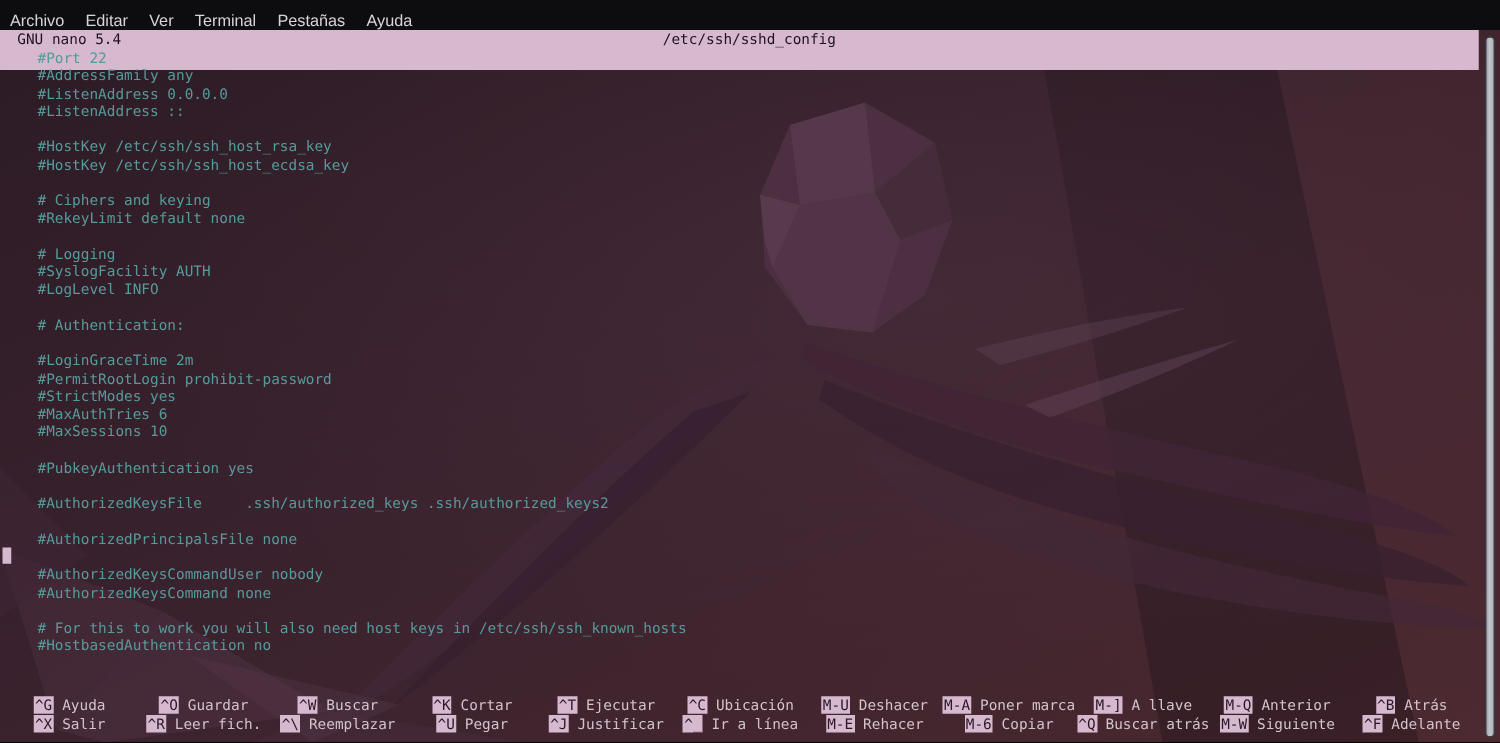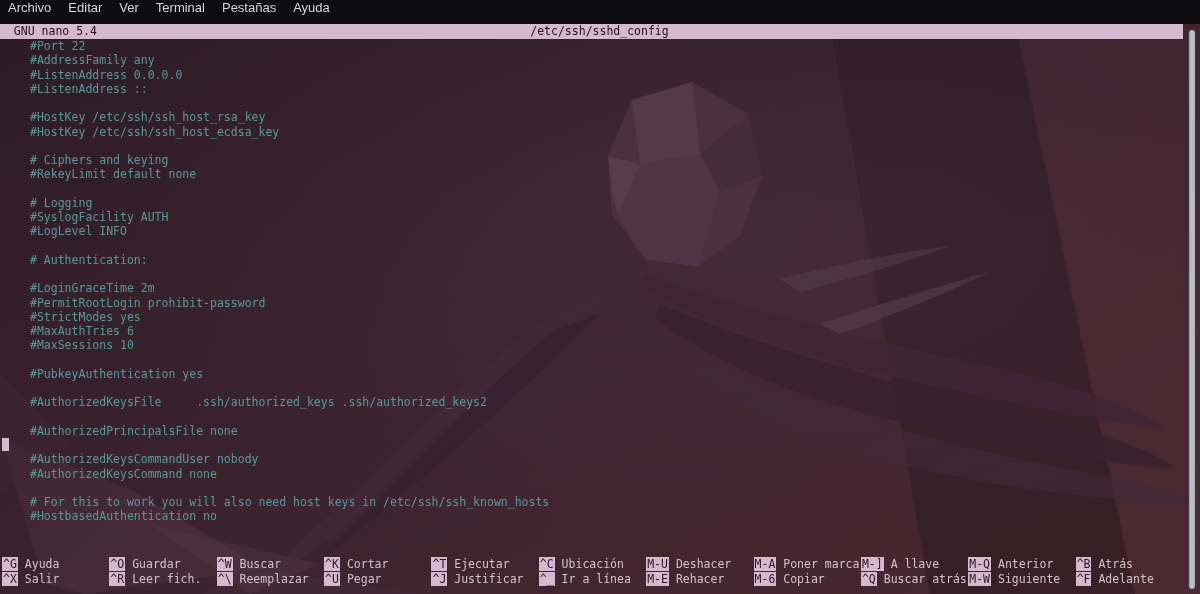--- a/index.html
+++ b/index.html
@@ -2,35 +2,35 @@
 <html><head>
 <meta charset="utf-8">
 <style>
   * { margin:0; padding:0; box-sizing:border-box; }
   html,body { width:1200px; height:594px; overflow:hidden; background:#000; }
   body { font-family:"DejaVu Sans Mono", monospace; }
 
   
   .menubar {
     position:absolute; left:0; top:0; width:1200px; height:24px;
-    background:#0d0d10; display:flex; align-items:flex-start;
+    background:#0d0d10; display:flex; align-items:flex-end;
     padding-left:8px; gap:17px;
     font-family:"Liberation Sans", sans-serif; font-size:13px; color:#d8d4d8;
   }
   .menubar .mitem { cursor:default; }
 
   
   .terminal {
     position:absolute; left:0; top:24px; width:1200px; height:570px;
     overflow:hidden;
   }
   .wallpaper { position:absolute; left:0; top:0; width:1200px; height:570px; }
 
   .titlebar {
-    position:absolute; left:0; top:0; width:1183px; height:15px;
+    position:absolute; left:0; top:0; width:1183px; height:32px;
     background:#d6b8cf; color:#20121c;
     font-size:11.5px; line-height:15px; white-space:pre;
   }
   .titlebar .tleft  { position:absolute; left:0; top:0; }
   .titlebar .tcenter{ position:absolute; left:0; width:100%; text-align:center; top:0;padding-left:16px; }
 
   .content {
     position:absolute; left:2px; top:15px; width:1181px;
     color:#579a9a; font-size:11.5px;margin-left:28px;
   }
@@ -40,21 +40,21 @@
     position:absolute; left:2px; width:7px; height:13px;
     background:#d6b8cf;
   }
 
   
   .screws { position:absolute; left:2px; width:1181px; height:14.5px;
     display:grid; grid-template-columns:repeat(11, 1fr);
     font-size:11.5px; line-height:14.5px; }
   .row1 { top:533px; }
   .row2 { top:547.5px; }
-  .sc { white-space:pre; overflow:visible; color:#d2c3cc; }
+  .sc { white-space:pre; overflow:visible; color:#d2c3cc;text-align:center; }
   .sc .key { background:#d6b8cf; color:#2a1824; padding:0 1px; }
 
   
   .scrollbar-track { position:absolute; right:0; top:0; width:17px; height:570px; }
   .scrollbar-thumb {
     position:absolute; right:4px; top:5px; width:8px; height:561px;
     background:linear-gradient(90deg,#9aa0a8,#c2c6cc 45%,#aab0b8);
     border-radius:5px; border:1px solid #3a3a44;
   }
 </style>

